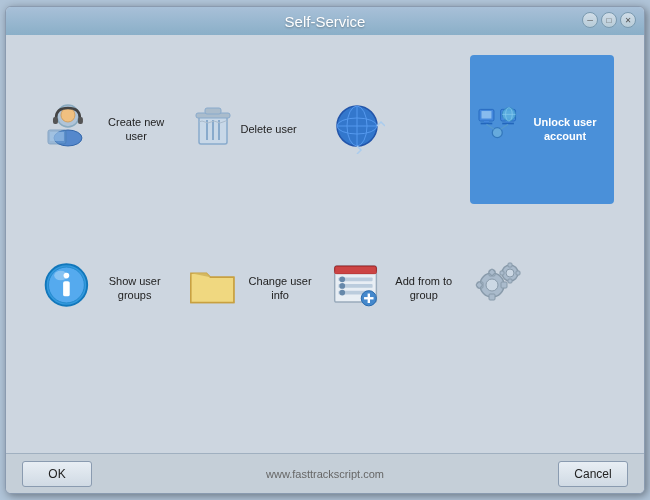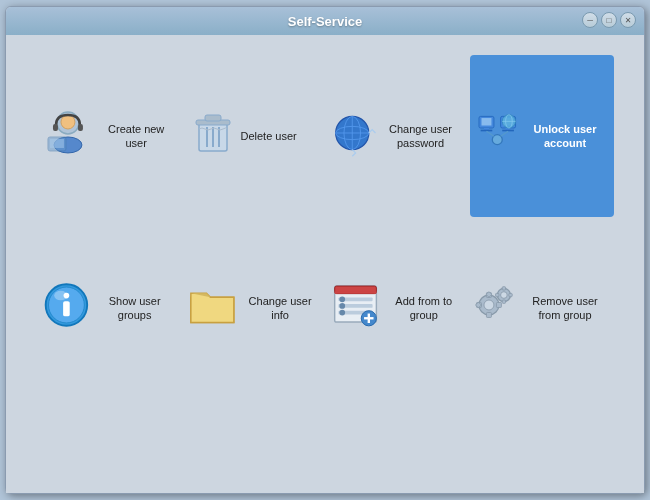--- a/index.html
+++ b/index.html
@@ -30,22 +30,22 @@
       height: 28px;
       border-radius: 5px 5px 0 0;
       display: flex;
       align-items: center;
       justify-content: center;
       position: relative;
     }
 
     .title-bar-text {
       color: white;
-      font-size: 13px;
-      font-weight: 700;
+      font-size: 15px;
+      font-weight: 400;
       text-shadow: 0 1px 2px rgba(0,0,0,0.3);
     }
 
     .window-controls {
       position: absolute;
       right: 8px;
       top: 5px;
       display: flex;
       gap: 3px;
     }
@@ -210,21 +210,20 @@
             <circle cx="28" cy="28" r="20" fill="#3377cc" stroke="#2255aa" stroke-width="1.5"></circle>
             <ellipse cx="28" cy="28" rx="10" ry="20" fill="none" stroke="#5599ee" stroke-width="1"></ellipse>
             <ellipse cx="28" cy="28" rx="20" ry="8" fill="none" stroke="#5599ee" stroke-width="1"></ellipse>
             <line x1="8" y1="28" x2="48" y2="28" stroke="#5599ee" stroke-width="1"></line>
             <line x1="28" y1="8" x2="28" y2="48" stroke="#5599ee" stroke-width="1"></line>
 
             <path d="M28 48 L32 52 L28 56" fill="none" stroke="#aaccee" stroke-width="1.5"></path>
             <path d="M48 28 L52 24 L56 28" fill="none" stroke="#aaccee" stroke-width="1.5"></path>
           </svg>
         </div>
-        <span class="icon-label">Change user password</span>
       </div>
 
       <div class="icon-item selected">
         <div class="icon-graphic">
           <svg viewBox="0 0 56 56" xmlns="http://www.w3.org/2000/svg">
 
             <rect x="6" y="8" width="18" height="14" rx="2" fill="#4488dd" stroke="#2266bb" stroke-width="1"></rect>
             <rect x="9" y="10" width="12" height="9" fill="#88bbee"></rect>
             <rect x="12" y="22" width="6" height="3" fill="#4488dd"></rect>
             <rect x="8" y="24" width="14" height="2" fill="#2266bb"></rect>
@@ -317,24 +316,28 @@
             <g transform="translate(36,16)">
               <circle cx="0" cy="0" r="8" fill="#aabbcc" stroke="#889aaa" stroke-width="1.5"></circle>
               <circle cx="0" cy="0" r="4" fill="#ccd8e4" stroke="#889aaa" stroke-width="1"></circle>
               <rect x="-2" y="-10" width="4" height="4" rx="1" fill="#aabbcc" stroke="#889aaa" stroke-width="1"></rect>
               <rect x="-2" y="6" width="4" height="4" rx="1" fill="#aabbcc" stroke="#889aaa" stroke-width="1"></rect>
               <rect x="-10" y="-2" width="4" height="4" rx="1" fill="#aabbcc" stroke="#889aaa" stroke-width="1"></rect>
               <rect x="6" y="-2" width="4" height="4" rx="1" fill="#aabbcc" stroke="#889aaa" stroke-width="1"></rect>
             </g>
           </svg>
         </div>
-        <span class="icon-label">Remove user from group</span>
       </div>
 
 
       <div></div>
       <div></div>
       <div></div>
 
     </div>
   </div>
 
+  <div class="footer">
+    <button class="footer-btn">OK</button>
+    <span class="footer-center">www.fasttrackscript.com</span>
+    <button class="footer-btn">Cancel</button>
+  </div>
 </div>
 
 </body></html>

